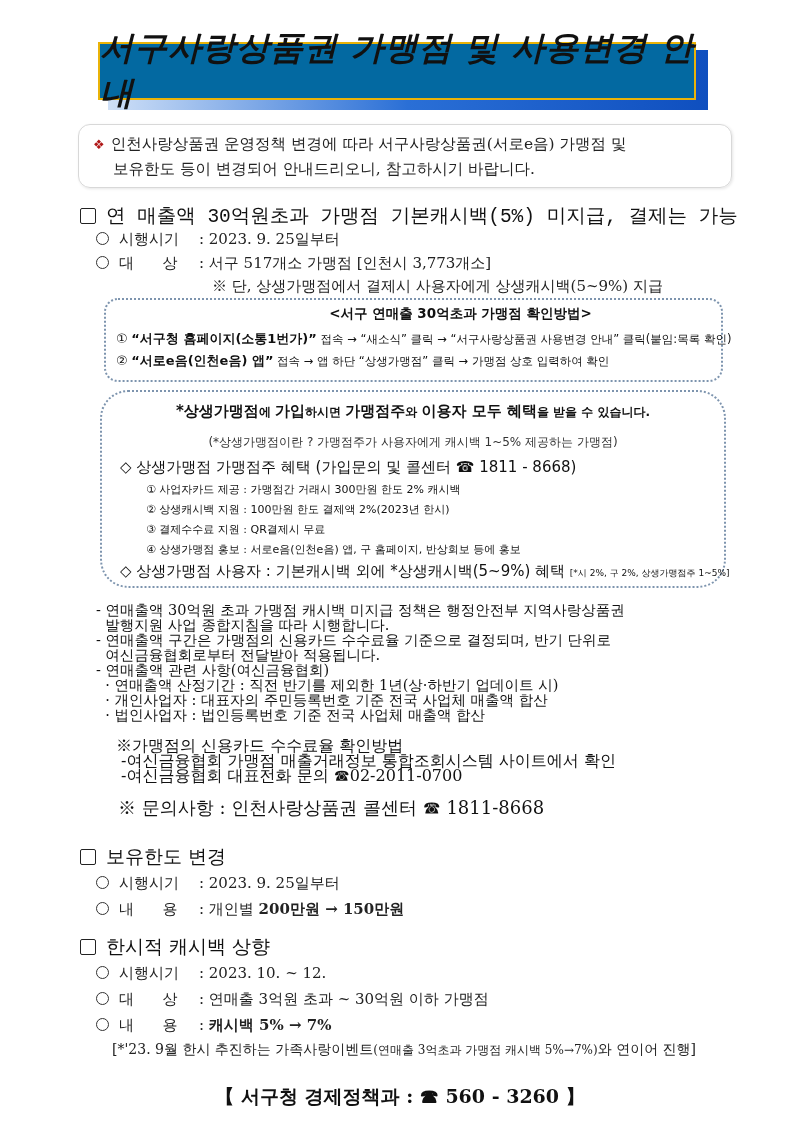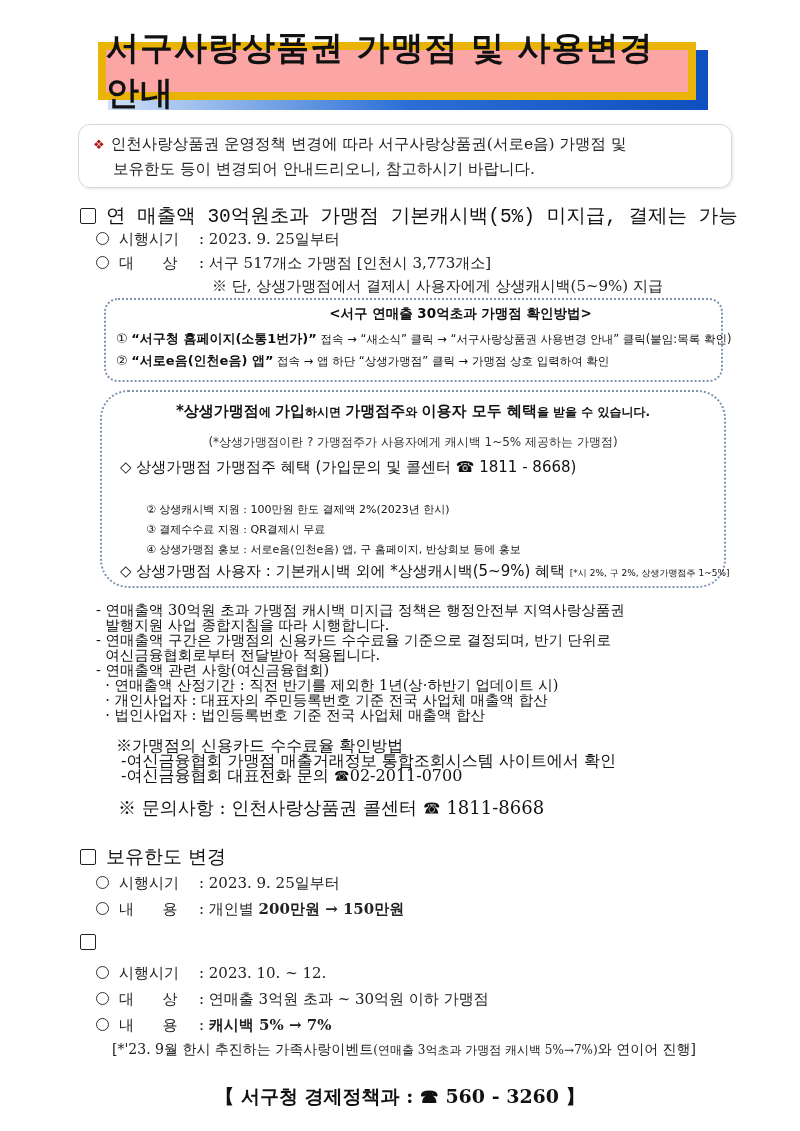--- a/index.html
+++ b/index.html
@@ -1,23 +1,23 @@
 <!DOCTYPE html>
 <html><head>
 <meta charset="utf-8">
 <style>
   html, body { margin:0; padding:0; background:#ffffff; }
   body { width:800px; height:1131px; position:relative; overflow:hidden;
          font-family:"DejaVu Serif", "Liberation Serif", serif; color:#111; }
   .abs { position:absolute; }
   
   .title-shadow { left:108px; top:50px; width:600px; height:60px; background:linear-gradient(90deg,#cfe0f7 0%,#2a6fd6 50%,#0f4fbf 100%); }
-  .title-box { left:98px; top:42px; width:598px; height:58px; background:#fca5a5; border:8px solid #eab308; box-sizing:border-box;
+  .title-box { left:98px; top:42px; width:598px; height:58px; background:#0369a1; border:2px solid #eab308; box-sizing:border-box;
                display:flex; align-items:center; justify-content:center;
-               font-family:"DejaVu Sans","Liberation Sans",sans-serif; font-weight:bold; font-size:33px; letter-spacing:1px; color:#111; }
+               font-family:"DejaVu Sans","Liberation Sans",sans-serif; font-weight:bold; font-size:33px; letter-spacing:1px; color:#111;font-style:italic; }
   
   .notice { left:78px; top:124px; width:654px; height:64px; border:1px solid #d8d8d8; border-radius:12px; box-sizing:border-box;
             box-shadow:1px 1px 3px #e6e6e6; padding:7px 12px 0 14px; font-size:15.5px; line-height:25px; color:#222; }
   .notice .diamond { color:#b01818; font-size:13px; margin-right:6px; }
   .notice .l2 { padding-left:20px; }
   
   .sec { font-size:19px; font-weight:normal; color:#111; white-space:nowrap; display:flex; align-items:center; }
   .sec .box { display:inline-block; width:14px; height:14px; border:1.6px solid #222; border-radius:2px; margin-right:10px; }
   .sec1 { font-family:Liberation Mono, monospace; font-size:19.5px; }
   .row { font-size:15px; white-space:nowrap; color:#222; }
@@ -77,20 +77,21 @@
     <span class="big bold">“서로e음(인천e음) 앱”</span><span> 접속 → 앱 하단 “상생가맹점” 클릭 → 가맹점 상호 입력하여 확인</span>
   </div>
 </div>
 
 <div class="abs dot2 sans">
   <div class="abs d2head">
     <span>*상생가맹점</span><span class="sm">에 </span><span>가입</span><span class="sm">하시면 </span><span>가맹점주</span><span class="sm">와 </span><span>이용자 모두 혜택</span><span class="sm">을 받을 수 있습니다.</span>
   </div>
   <div class="abs d2sub">(*상생가맹점이란 ?  가맹점주가 사용자에게 캐시백 1~5% 제공하는 가맹점)</div>
   <div class="abs d2sec" style="top:66px;">◇ 상생가맹점 가맹점주 혜택 (가입문의 및 콜센터 ☎ 1811 - 8668)</div>
+  <div class="abs d2item" style="top:90px;">① 사업자카드 제공 : 가맹점간 거래시 300만원 한도 2% 캐시백</div>
   <div class="abs d2item" style="top:110px;">② 상생캐시백 지원 : 100만원 한도 결제액 2%(2023년 한시)</div>
   <div class="abs d2item" style="top:130px;">③ 결제수수료 지원 : QR결제시 무료</div>
   <div class="abs d2item" style="top:150px;">④ 상생가맹점 홍보 : 서로e음(인천e음) 앱, 구 홈페이지, 반상회보 등에 홍보</div>
   <div class="abs d2sec" style="top:170px;">
     <span>◇ 상생가맹점 사용자 : 기본캐시백 외에 *상생캐시백(5~9%) 혜택</span>
     <span class="small9">[*시 2%, 구 2%, 상생가맹점주 1~5%]</span>
   </div>
 </div>
 
 <div class="abs note" style="left:96px; top:603px;">- 연매출액 30억원 초과 가맹점 캐시백 미지급 정책은 행정안전부 지역사랑상품권</div>
@@ -114,20 +115,21 @@
 </div>
 <div class="abs row" style="left:96px; top:874px;">
   <span class="circ"></span><span class="lbl">시행시기</span><span>: 2023. 9. 25일부터</span>
 </div>
 <div class="abs row" style="left:96px; top:900px;">
   <span class="circ"></span><span class="lbl" style="white-space:pre">내      용</span><span>: 개인별 </span><span class="bold">200만원 → 150만원</span>
 </div>
 
 <div class="abs sec" style="left:80px; top:934px;">
   <span class="box"></span>
+    <span>한시적 캐시백 상향</span>
 </div>
 <div class="abs row" style="left:96px; top:964px;">
   <span class="circ"></span><span class="lbl">시행시기</span><span>: 2023. 10. ~ 12.</span>
 </div>
 <div class="abs row" style="left:96px; top:990px;">
   <span class="circ"></span><span class="lbl" style="white-space:pre">대      상</span><span>: 연매출 3억원 초과 ~ 30억원 이하 가맹점</span>
 </div>
 <div class="abs row" style="left:96px; top:1016px;">
   <span class="circ"></span><span class="lbl" style="white-space:pre">내      용</span><span>: </span><span class="bold">캐시백 5% → 7%</span>
 </div>

